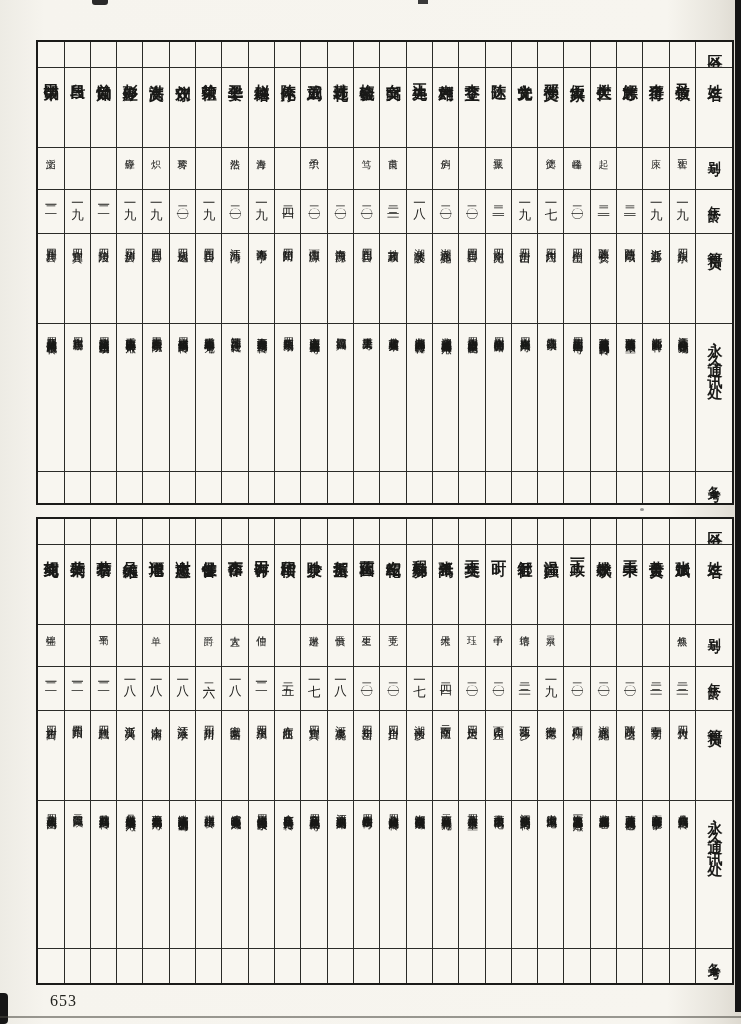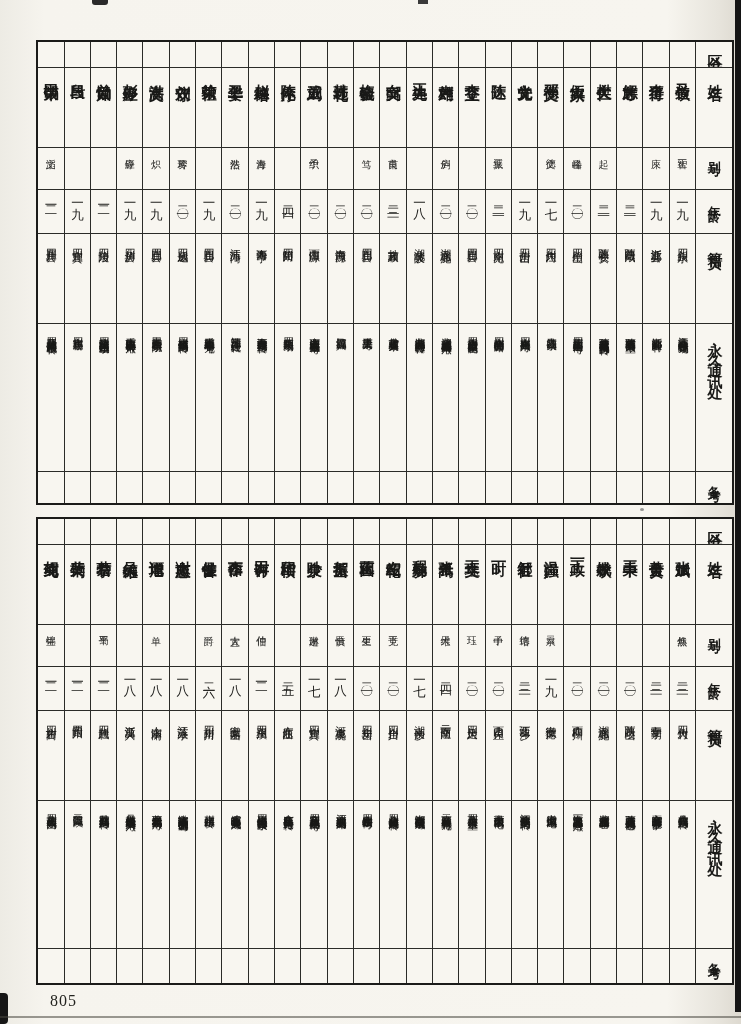--- a/index.html
+++ b/index.html
@@ -1073,13 +1073,13 @@
     <div class="cell r-native">
         <span class="v t-native">四川古蔺</span>
       </div>
     <div class="cell r-addr">
         <span class="v t-addr">四川古蔺县城内大士阁</span>
       </div>
     <div class="cell r-remark"></div>
   </div>
   </div>
 
-<div class="page-number">805</div>
+<div class="page-number">653</div>
 
 </body></html>

